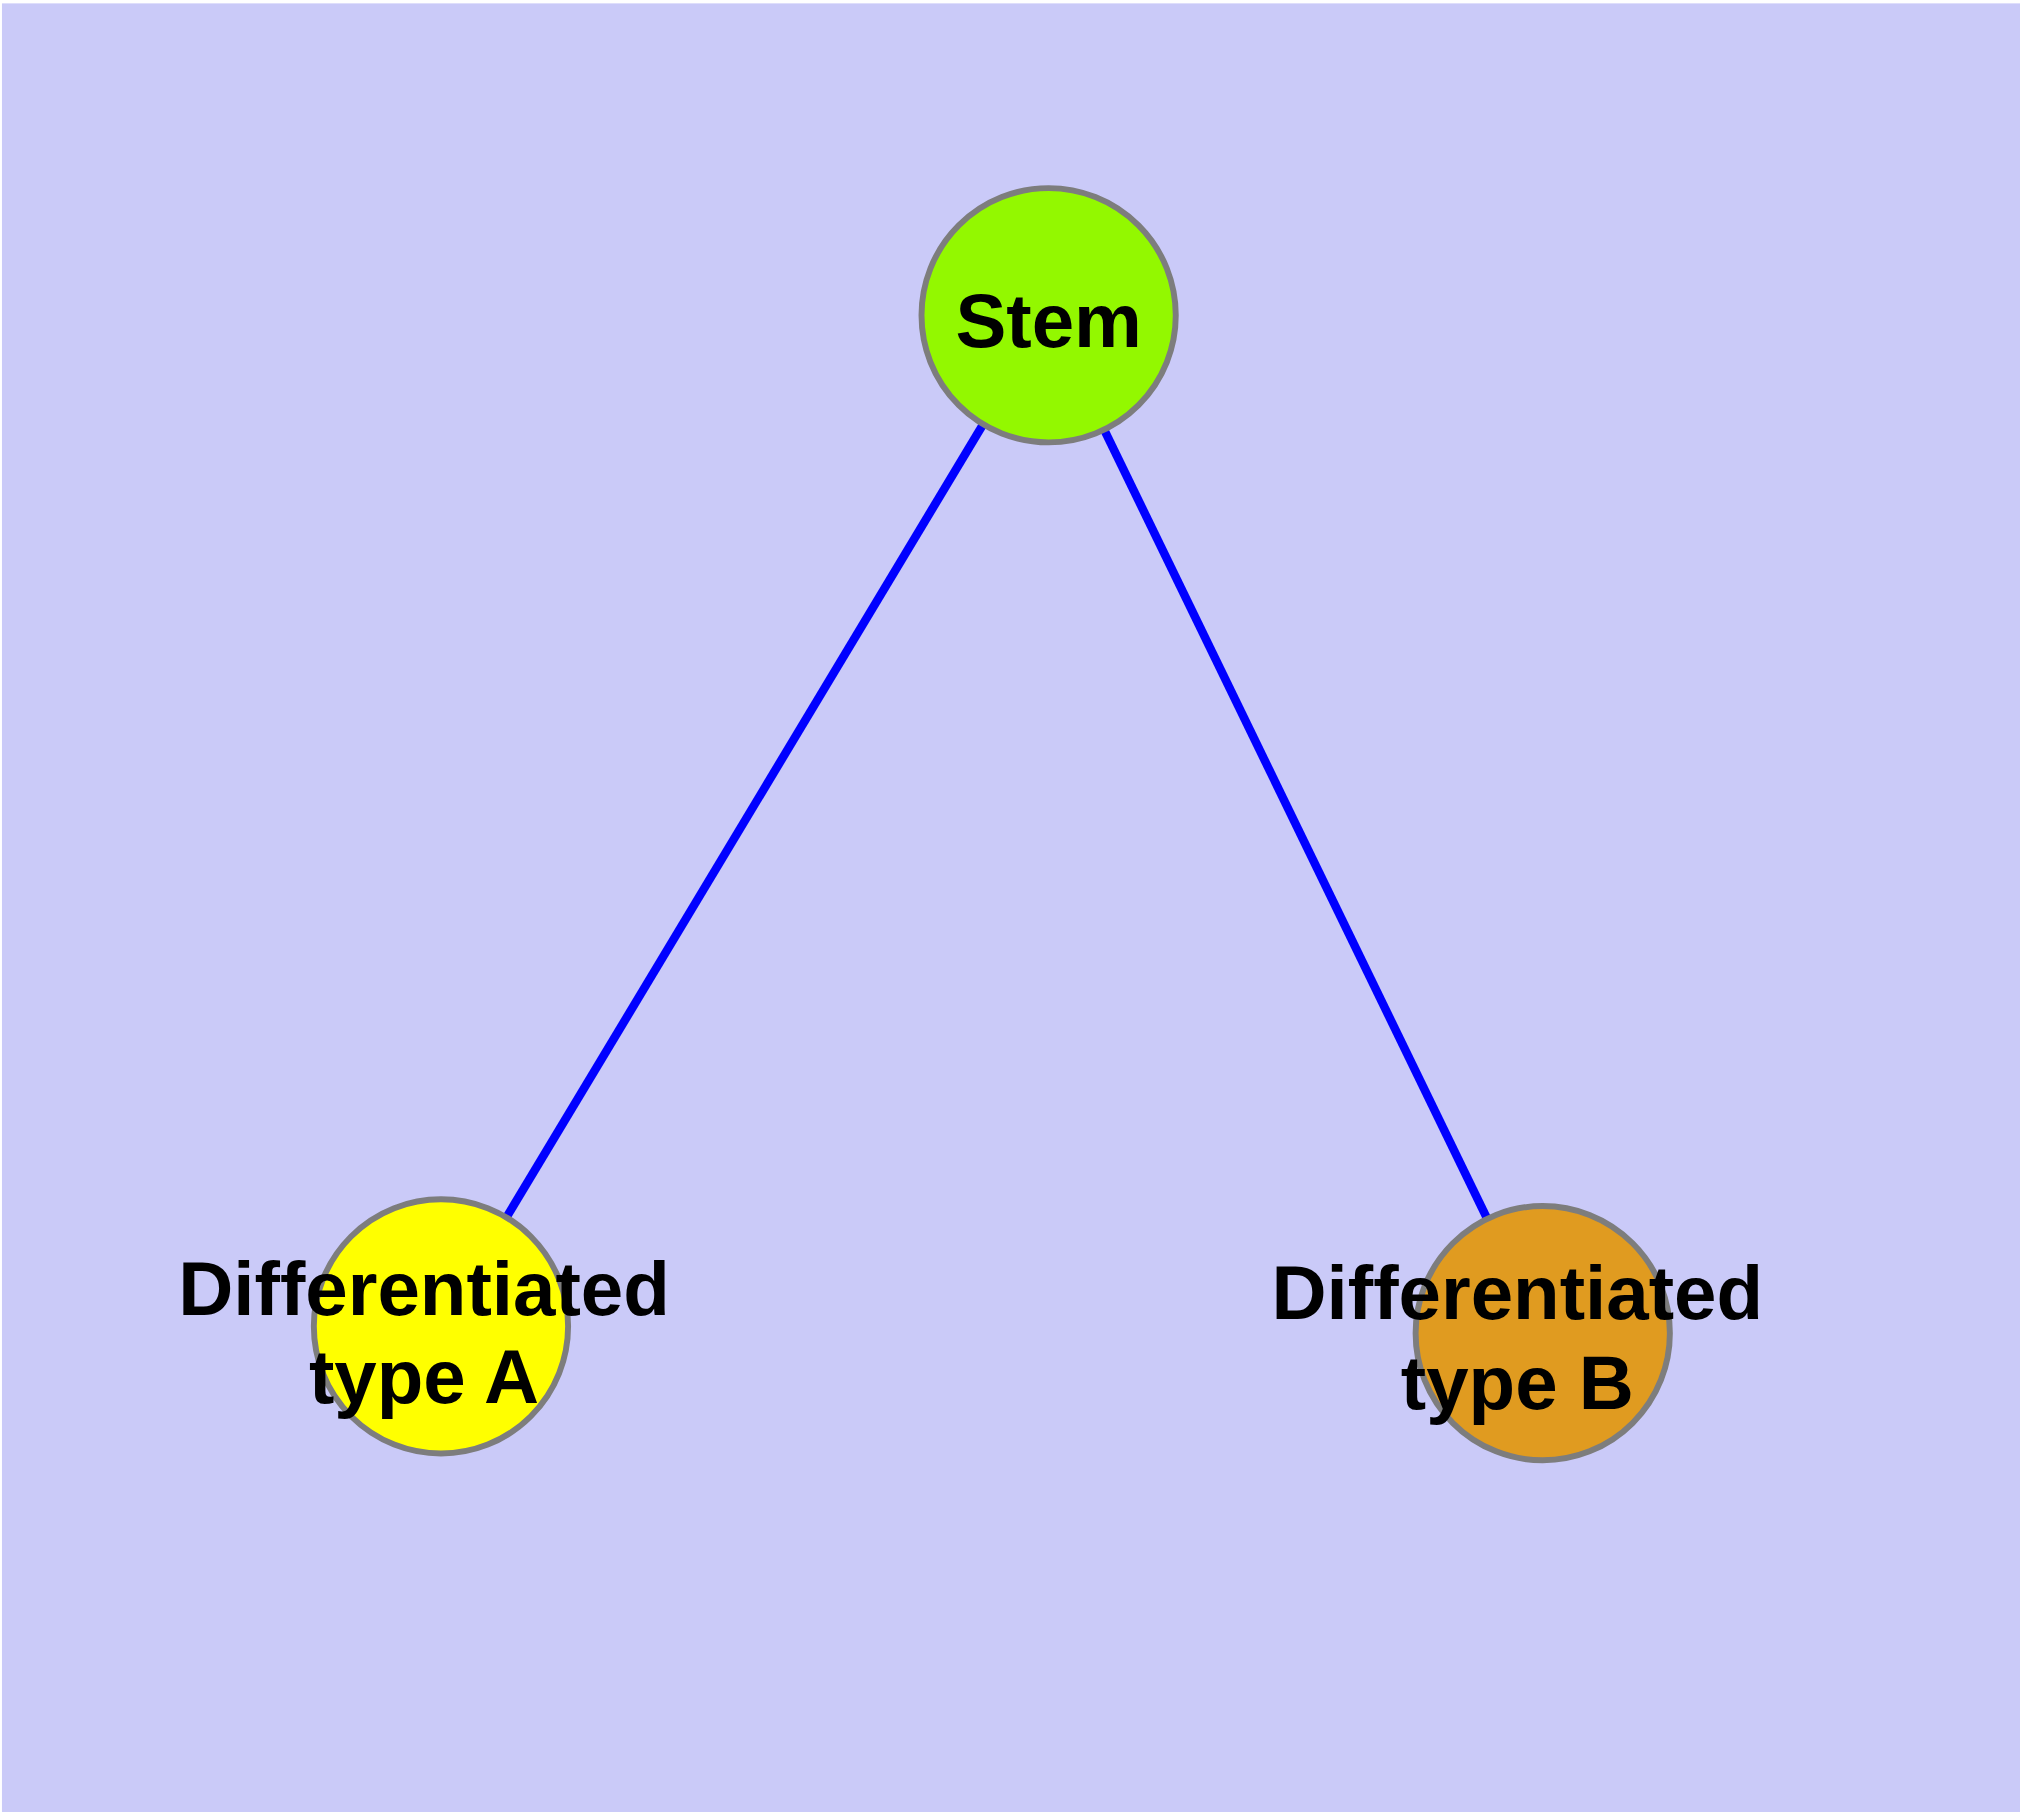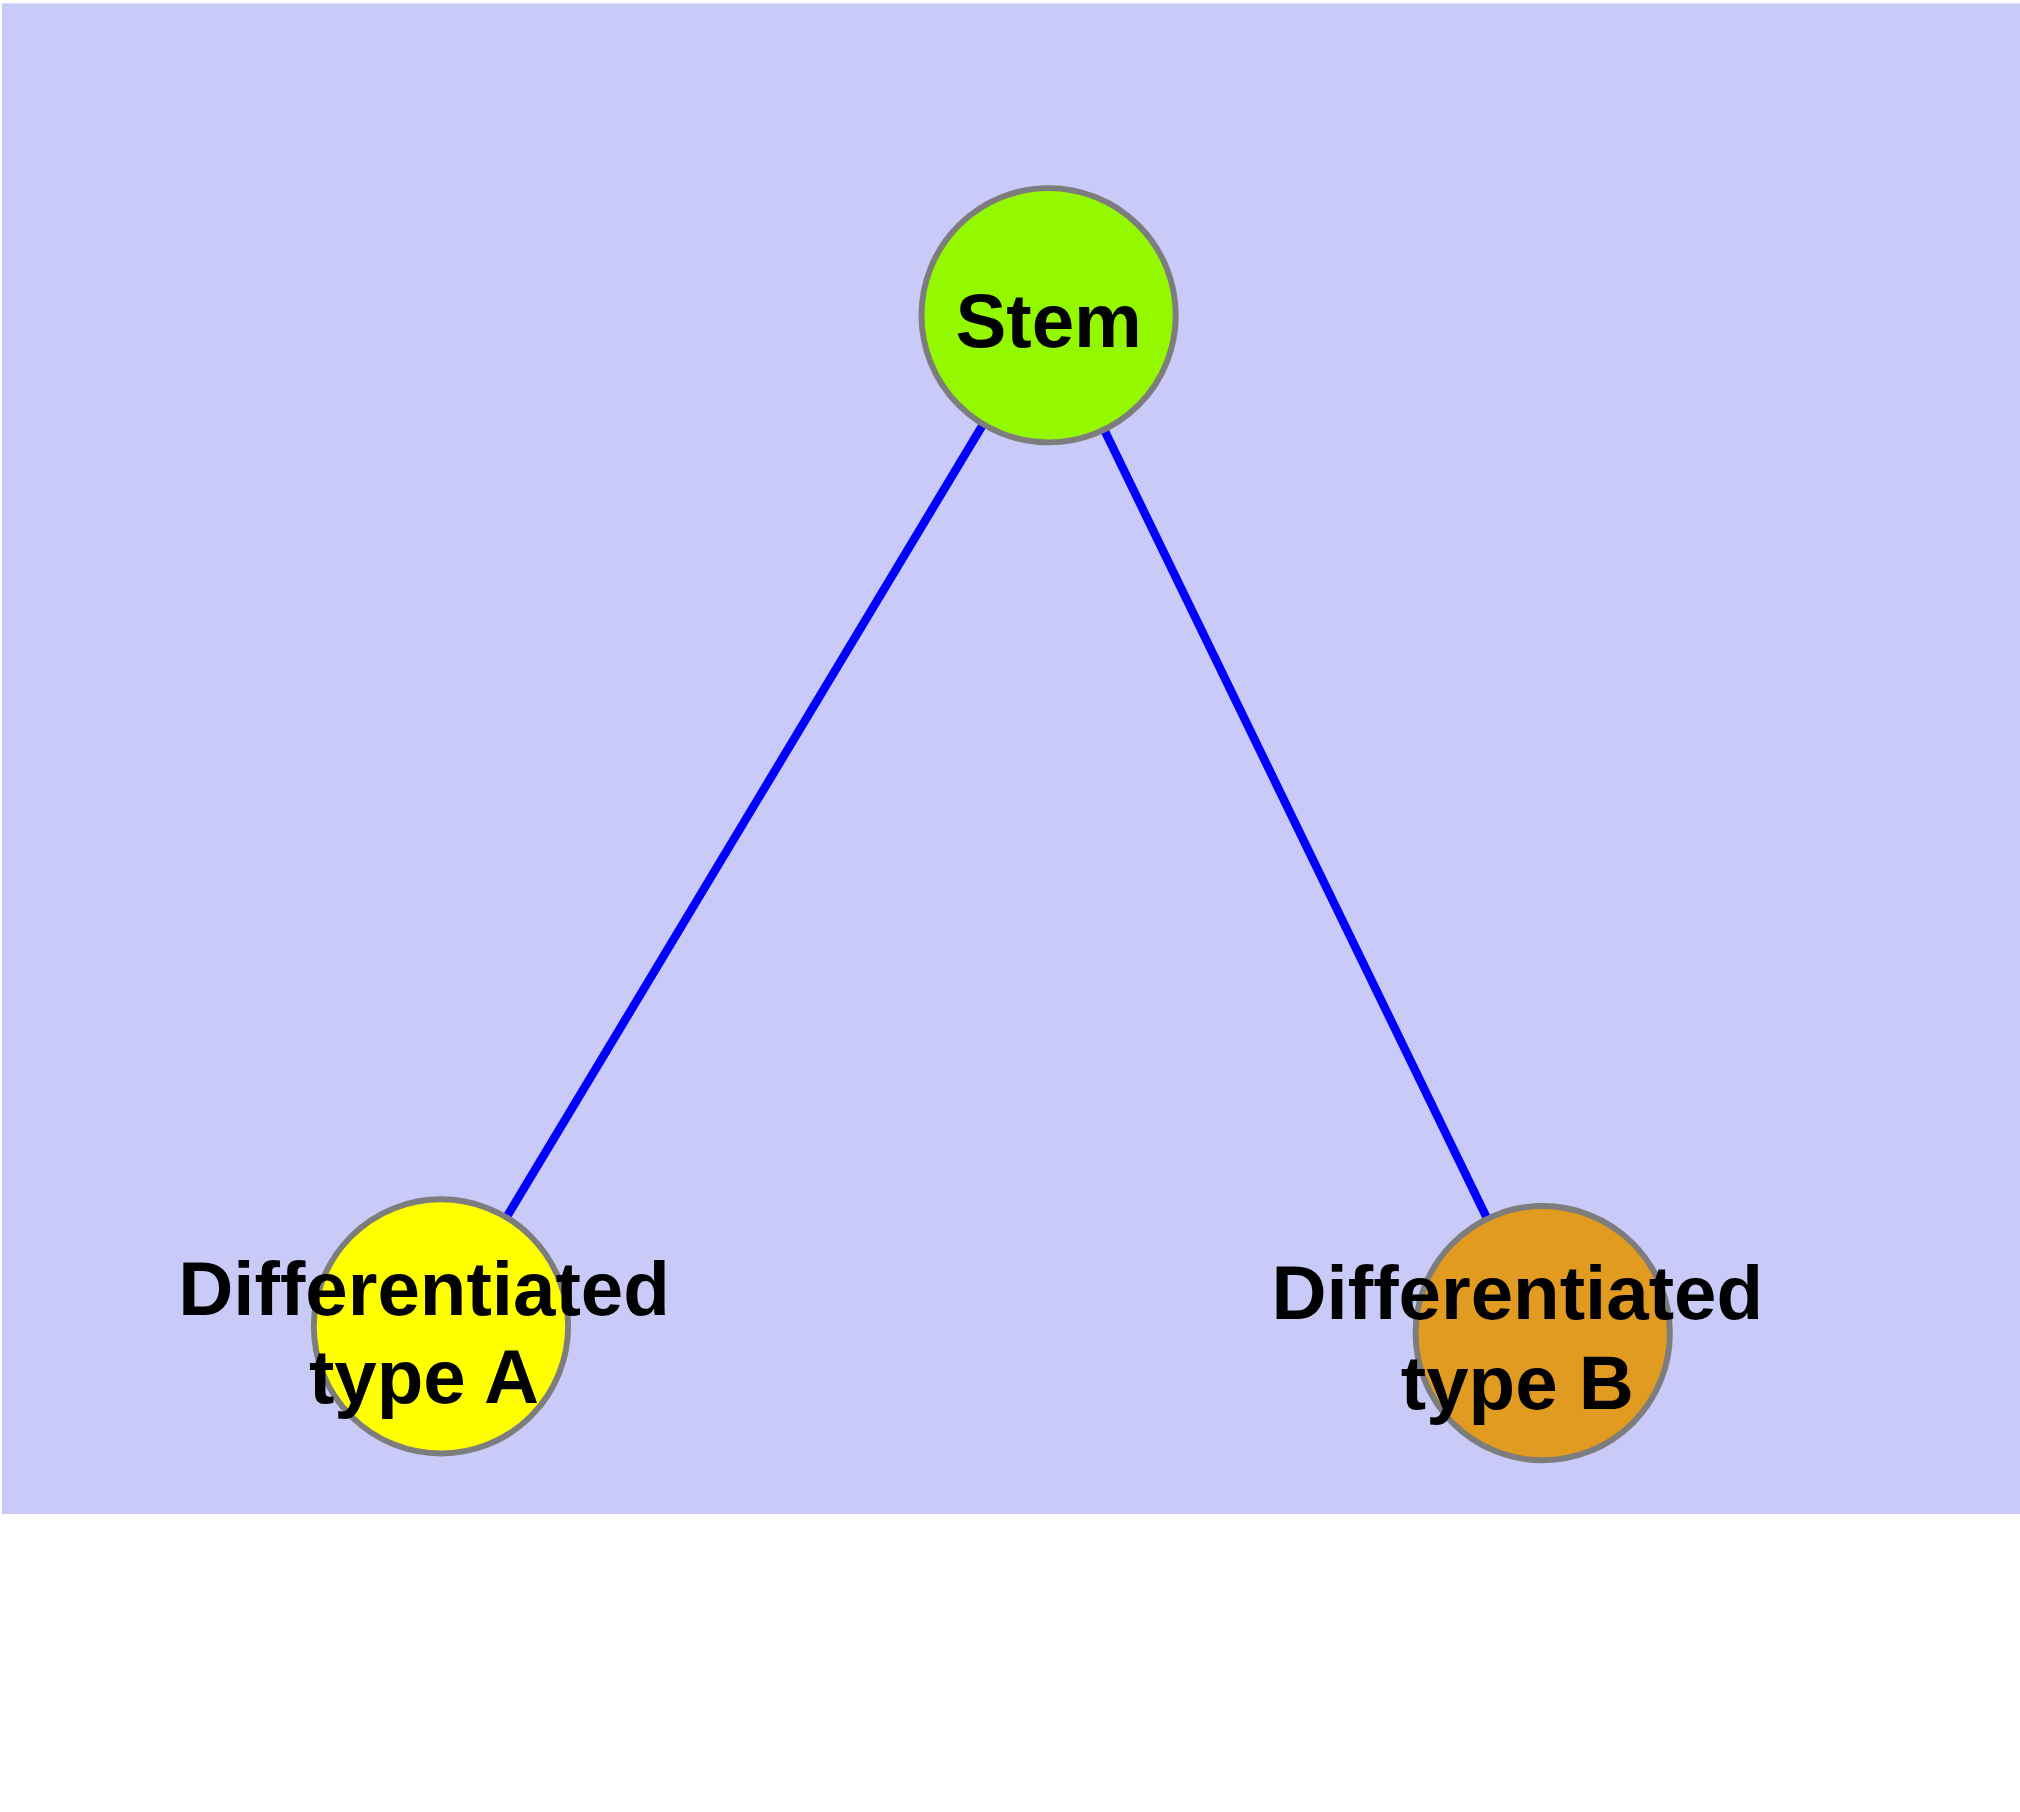--- a/index.html
+++ b/index.html
@@ -4,21 +4,21 @@
 <style>
   html, body {
     margin: 0;
     padding: 0;
     background: #ffffff;
     font-family: "Liberation Sans", sans-serif;
   }
   .stage {
     position: relative;
     width: 2021px;
-    height: 1514px;
+    height: 1812px;
     background: #ffffff;
     overflow: hidden;
   }
   svg.graph {
     display: block;
     width: 2021px;
     height: 1812px;
   }
   .canvas-bg {
     fill: var(--background, #cacaf8);

